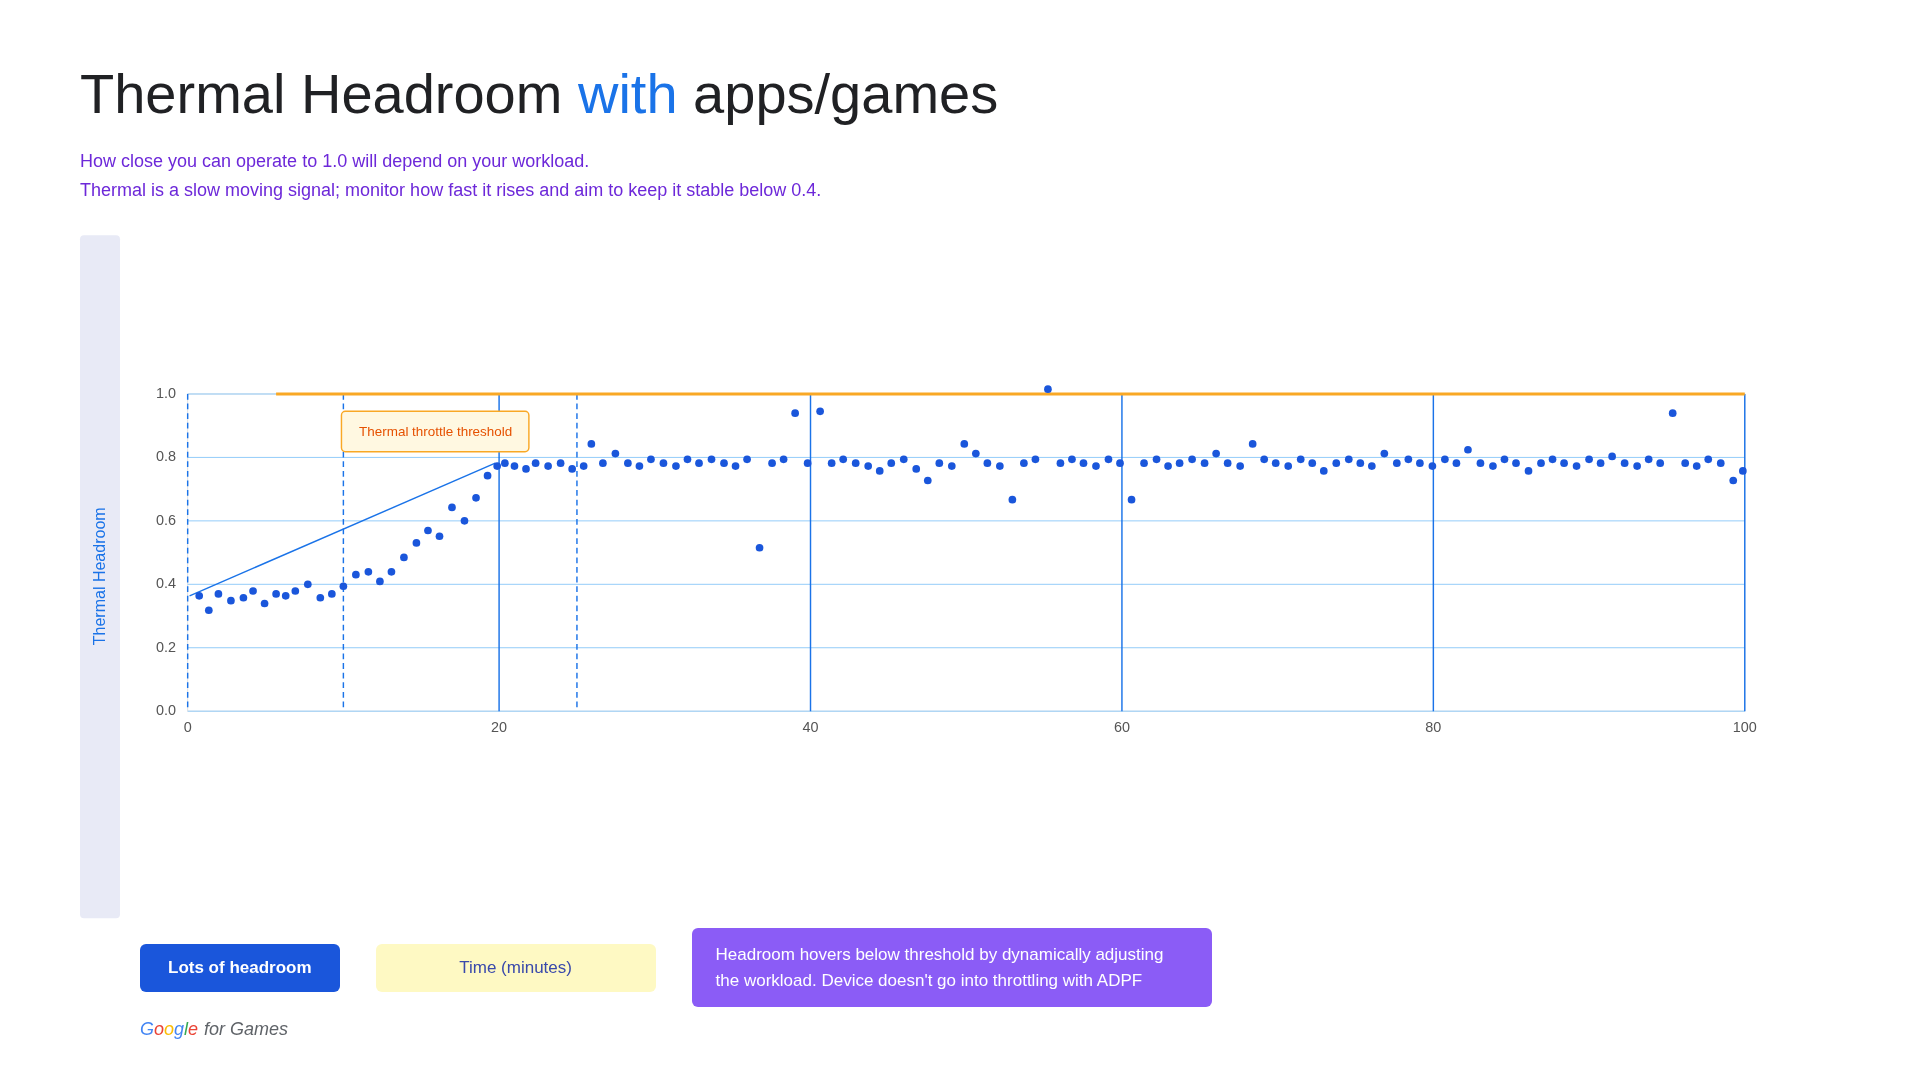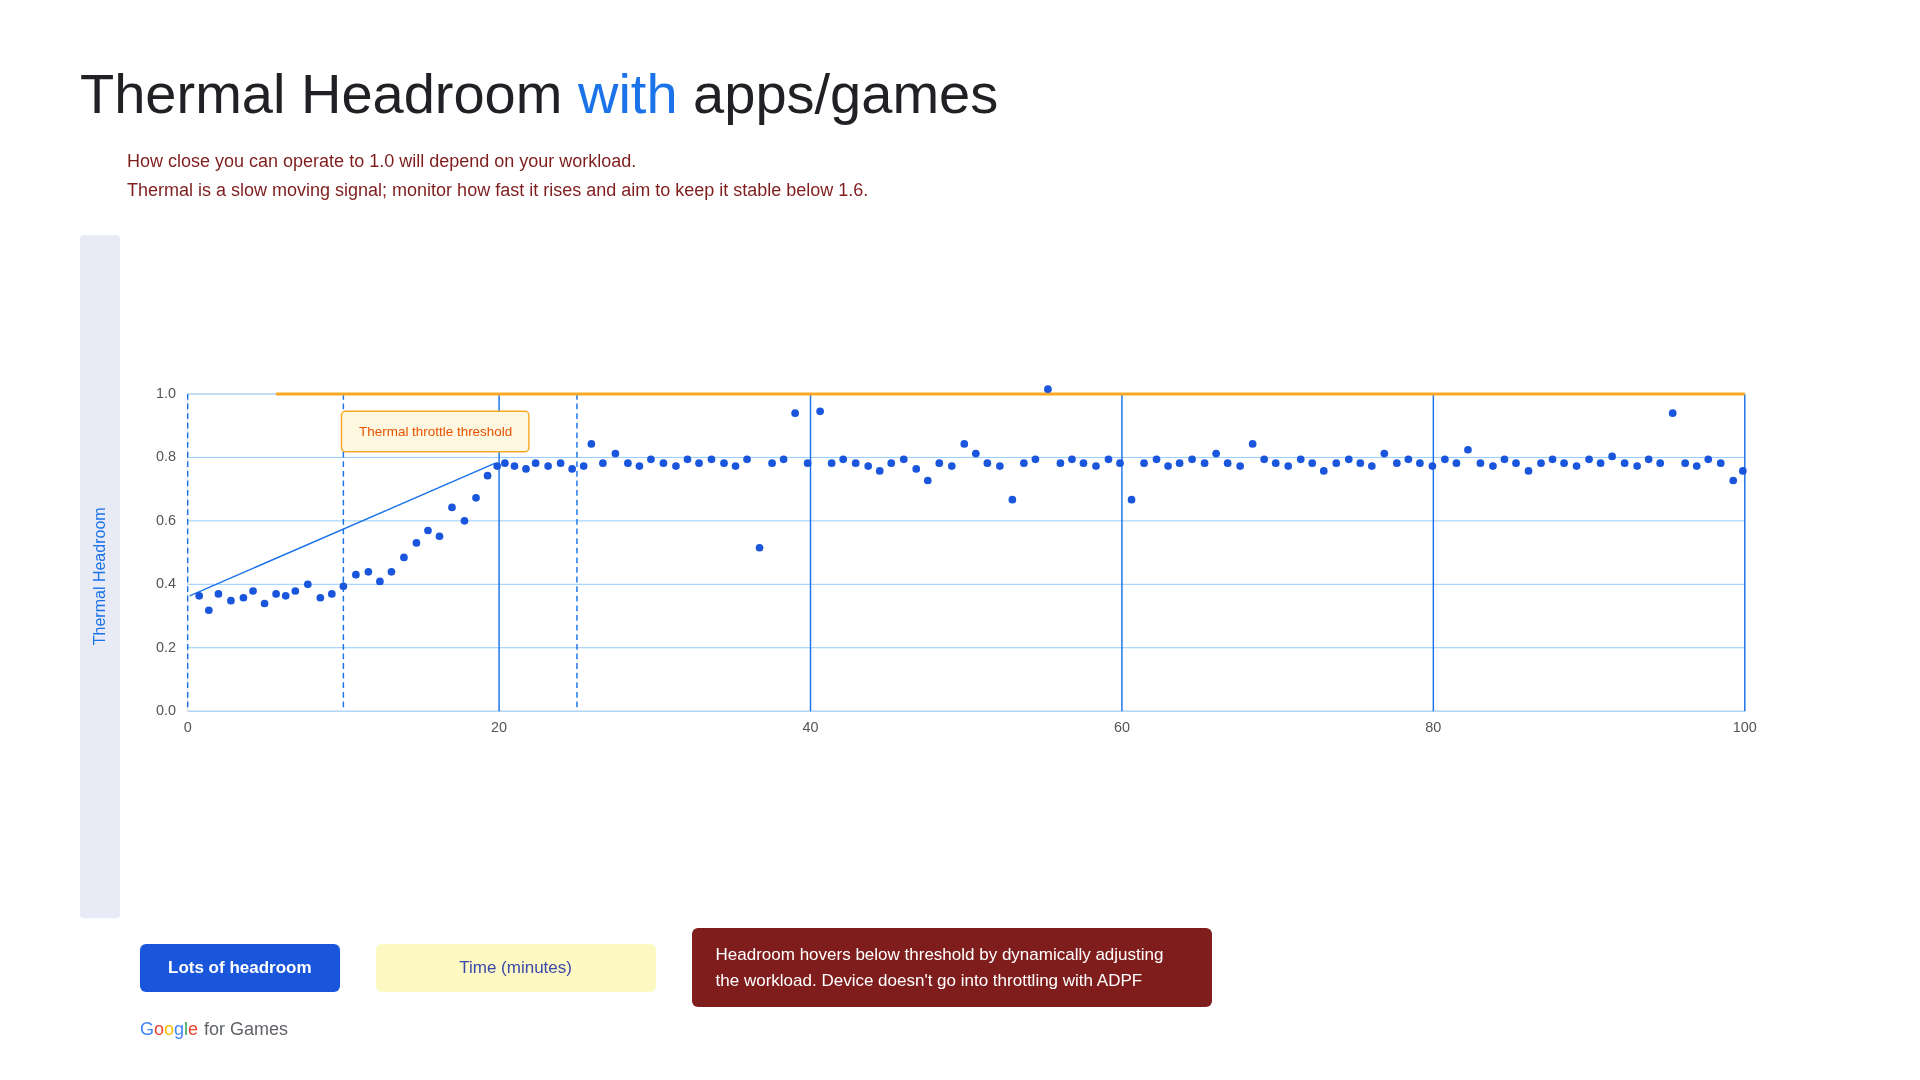--- a/index.html
+++ b/index.html
@@ -23,24 +23,23 @@
       font-weight: 400;
       color: #202124;
       line-height: 1.2;
       margin-bottom: 20px;
     }
     .title .highlight {
       color: #1a73e8;
     }
     .subtitle {
       font-size: 18px;
-      color: #7f1d1d;
+      color: #6d28d9;
       line-height: 1.6;
       margin-bottom: 30px;
-      margin-left: 47px;
     }
     .chart-area {
       flex: 1;
       position: relative;
       display: flex;
       flex-direction: column;
     }
     .chart-wrapper {
       display: flex;
       flex: 1;
@@ -89,55 +88,56 @@
       color: #3949ab;
       font-size: 17px;
       font-weight: 500;
       padding: 14px 40px;
       border-radius: 6px;
       flex: 1;
       text-align: center;
       max-width: 280px;
     }
     .label-headroom {
-      background: #7f1d1d;
+      background: #8b5cf6;
       color: #fff;
       font-size: 17px;
       font-weight: 500;
       padding: 14px 24px;
       border-radius: 6px;
       flex: 1;
       max-width: 520px;
       line-height: 1.5;
     }
     .google-logo {
       margin-top: 12px;
       padding-left: 60px;
       display: flex;
       align-items: center;
       gap: 6px;
       font-size: 18px;
       color: #5f6368;
+      font-style: italic;
     }
     .g-blue { color: #4285f4; }
     .g-red { color: #ea4335; }
     .g-yellow { color: #fbbc04; }
     .g-blue2 { color: #4285f4; }
     .g-green { color: #34a853; }
   </style>
 </head>
 <body>
 
 <div class="page-container">
   <div class="title">
     <span>Thermal Headroom </span><span class="highlight">with</span><span> apps/games</span><br>
   </div>
   <div class="subtitle">
     <div>How close you can operate to 1.0 will depend on your workload.</div>
-    <div>Thermal is a slow moving signal; monitor how fast it rises and aim to keep it stable below 1.6.</div>
+    <div>Thermal is a slow moving signal; monitor how fast it rises and aim to keep it stable below 0.4.</div>
   </div>
 
   <div class="chart-area">
     <div class="chart-wrapper">
       <div class="y-axis-label">Thermal Headroom</div>
       <div class="chart-inner">
         <svg class="chart-svg" viewBox="0 0 1700 400">
 
           <rect x="60" y="10" width="1620" height="330" fill="white" stroke="#e0e0e0"></rect>
 

